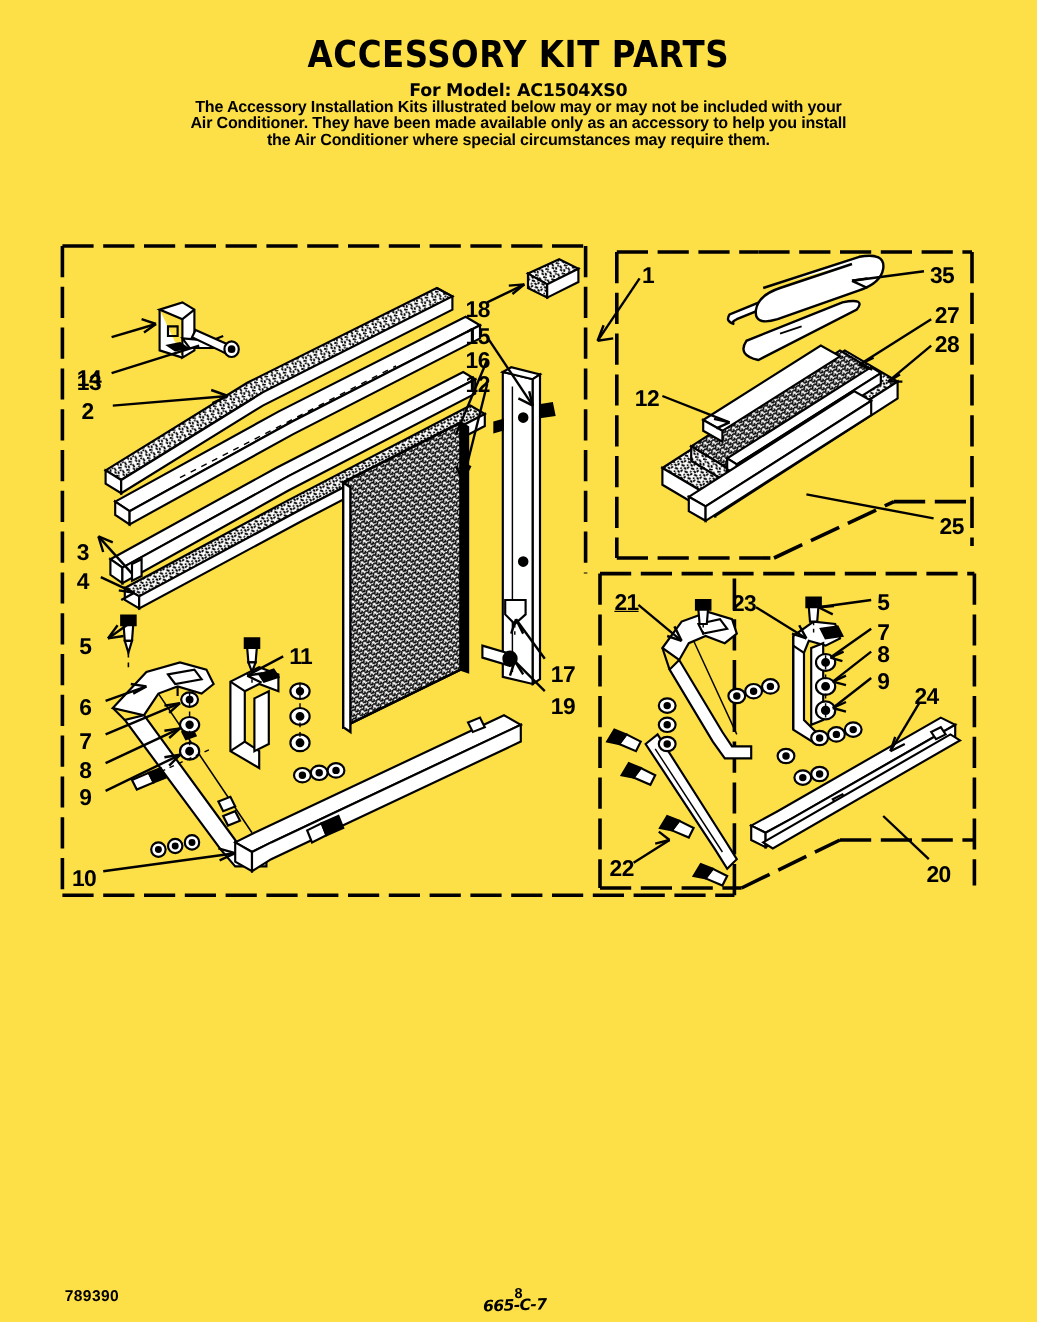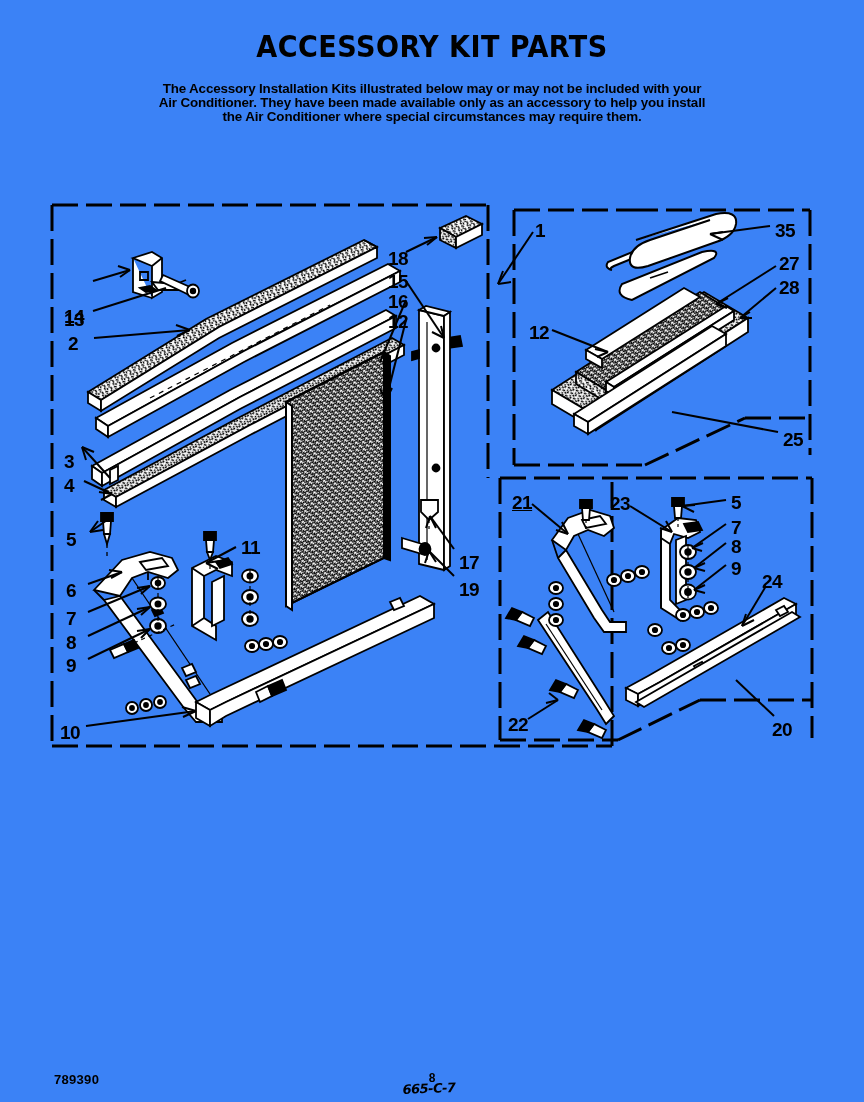--- a/index.html
+++ b/index.html
@@ -4,21 +4,21 @@
 <style>
   html, body {
     margin: 0;
     padding: 0;
     background: #ffffff;
   }
   #page {
     position: relative;
     width: 864px;
     height: 1102px;
-    background: #3b82f6;
+    background: #fde047;
     font-family: "Liberation Sans", sans-serif;
     color: #000000;
     overflow: hidden;
   }
 
   
   #header { position: absolute; left: 0; top: 0; width: 864px; }
   #doc-title {
     text-align: center;
     font-size: 31px;
@@ -103,20 +103,21 @@
     letter-spacing: -0.5px;
   }
 </style>
 </head>
 <body>
 
 <div id="page">
 
   <div id="header">
     <div id="doc-title">ACCESSORY KIT PARTS</div>
+    <div id="doc-subtitle">For Model: AC1504XS0</div>
   </div>
   <div class="intro-para" id="intro-1">The Accessory Installation Kits illustrated below may or may not be included with your Air Conditioner. They have been made available only as an accessory to help you install the Air Conditioner where special circumstances may require them.</div>
 
   <div id="diagram">
   <svg width="864" height="1102" viewBox="0 0 864 1102" xmlns="http://www.w3.org/2000/svg">
     <defs>
 
       <pattern id="speckle" width="7" height="7" patternUnits="userSpaceOnUse" patternTransform="rotate(15)">
         <rect width="7" height="7" fill="#ffffff"></rect>
         <path d="M0 1 L3 0 M4 2 L6 4 M1 4 L2 6 M5 5 L7 6 M2 2 L3 3" stroke="#000" stroke-width="1.5" fill="none"></path>

